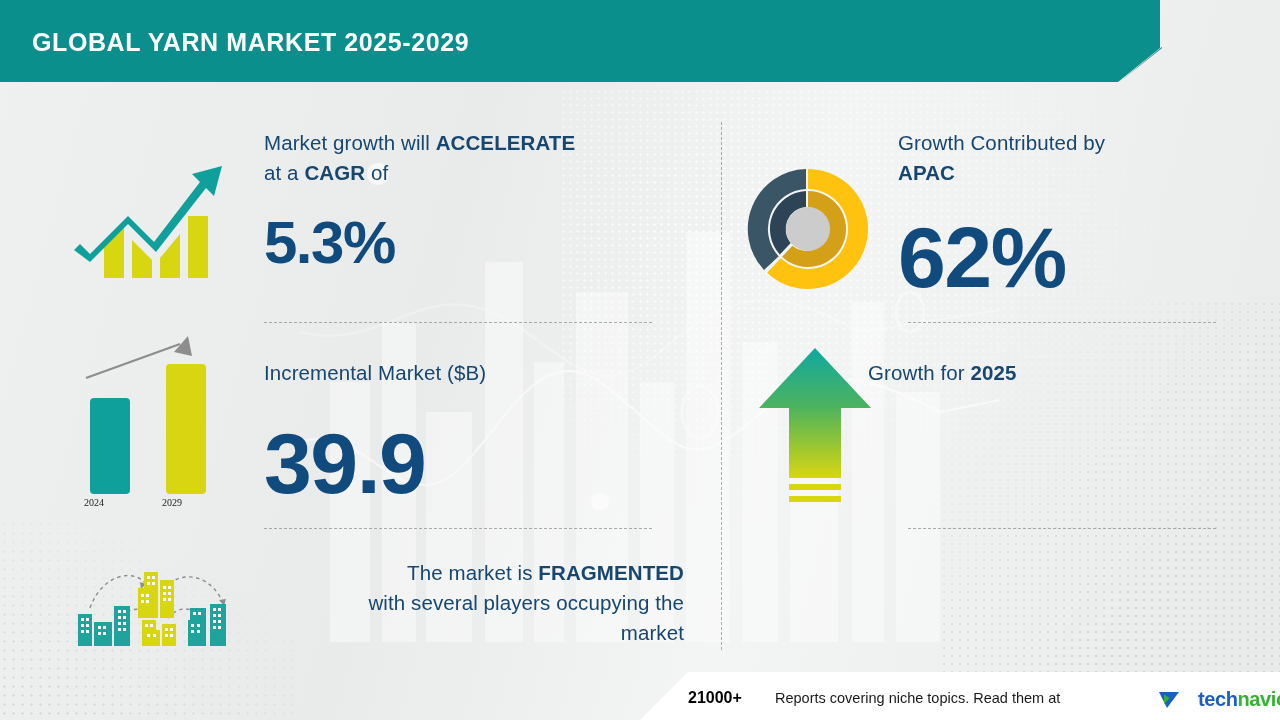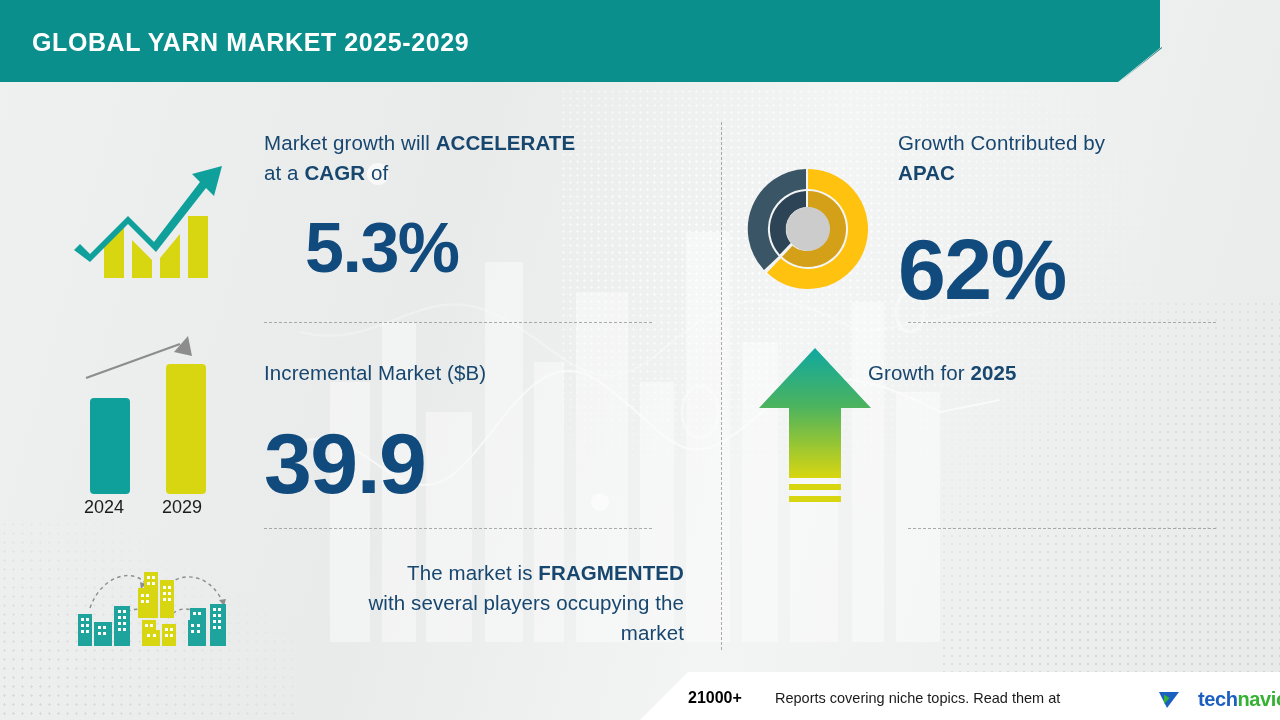--- a/index.html
+++ b/index.html
@@ -116,22 +116,22 @@
   }
 
   
   .icon-growth { position: absolute; left: 72px; top: 140px; width: 160px; height: 140px; }
 
   
   .icon-bars { position: absolute; left: 70px; top: 332px; width: 160px; height: 182px; }
   .bar-label {
     position: absolute;
     color: #1c1c1c;
-    font-size: 18px;
-    font-family: Liberation Sans, sans-serif;
+    font-size: 10px;
+    font-family: Liberation Serif, serif;
   }
 
   
   .icon-buildings { position: absolute; left: 72px; top: 558px; width: 176px; height: 100px; }
 
   
   .icon-donut { position: absolute; left: 744px; top: 165px; width: 128px; height: 128px; }
 
   
   .icon-uparrow { position: absolute; left: 757px; top: 346px; width: 116px; height: 164px; }
@@ -238,21 +238,21 @@
       <path d="M116 138 L116 76 L136 76 L136 138 Z"></path>
     </g>
     <path d="M8 104 L18 114 L56 76 L82 102 L128 42 L120 34 L150 26 L142 56 L134 48 L84 112 L56 84 L18 122 L2 110 Z" fill="#0fa09b"></path>
   </svg>
 
   <div class="lead" style="left:264px; top:128px; width:400px;">
     <span>Market growth will </span><b>ACCELERATE</b><br>
     <span>at a </span><b>CAGR</b><span> of</span>
   </div>
 
-  <div class="bignum" style="left:264px; top:208px; font-size:70px;margin-left:41px;">5.3%</div>
+  <div class="bignum" style="left:264px; top:208px; font-size:60px;">5.3%</div>
 
   <svg class="icon-bars" viewBox="0 0 160 182">
     <rect x="20" y="66" width="40" height="96" rx="4" fill="#0fa09b"></rect>
     <rect x="96" y="32" width="40" height="130" rx="4" fill="#d8d610"></rect>
     <g stroke="#8d8d8d" stroke-width="2.2" fill="none">
       <path d="M16 46 L110 12"></path>
     </g>
     <path d="M118 4 L104 20 L122 24 Z" fill="#8d8d8d"></path>
   </svg>
   <div class="bar-label" style="left:84px; top:497px;">2024</div>
@@ -379,21 +379,21 @@
       <path d="M -28.2 25.5 A 38 38 0 0 1 -2 -38 L -2 -22 A 22 22 0 0 0 -17.2 14.1 Z" fill="#2d4456"></path>
 
       <circle cx="0" cy="0" r="22" fill="#cccccc"></circle>
     </g>
   </svg>
 
   <div class="lead" style="left:898px; top:128px; width:330px;">
     <span>Growth Contributed by</span><br>
     <b>APAC</b>
   </div>
-  <div class="bignum" style="left:898px; top:208px; font-size:86px;margin-top:12px;">62%</div>
+  <div class="bignum" style="left:898px; top:208px; font-size:86px;">62%</div>
 
   <svg class="icon-uparrow" viewBox="0 0 116 164">
     <defs>
       <linearGradient id="arrowGrad" x1="0" y1="0" x2="0" y2="1">
         <stop offset="0%" stop-color="#0fa8a0"></stop>
         <stop offset="45%" stop-color="#4cb35e"></stop>
         <stop offset="100%" stop-color="#d8d610"></stop>
       </linearGradient>
     </defs>
     <path d="M58 2 L114 62 L84 62 L84 132 L32 132 L32 62 L2 62 Z" fill="url(#arrowGrad)"></path>

